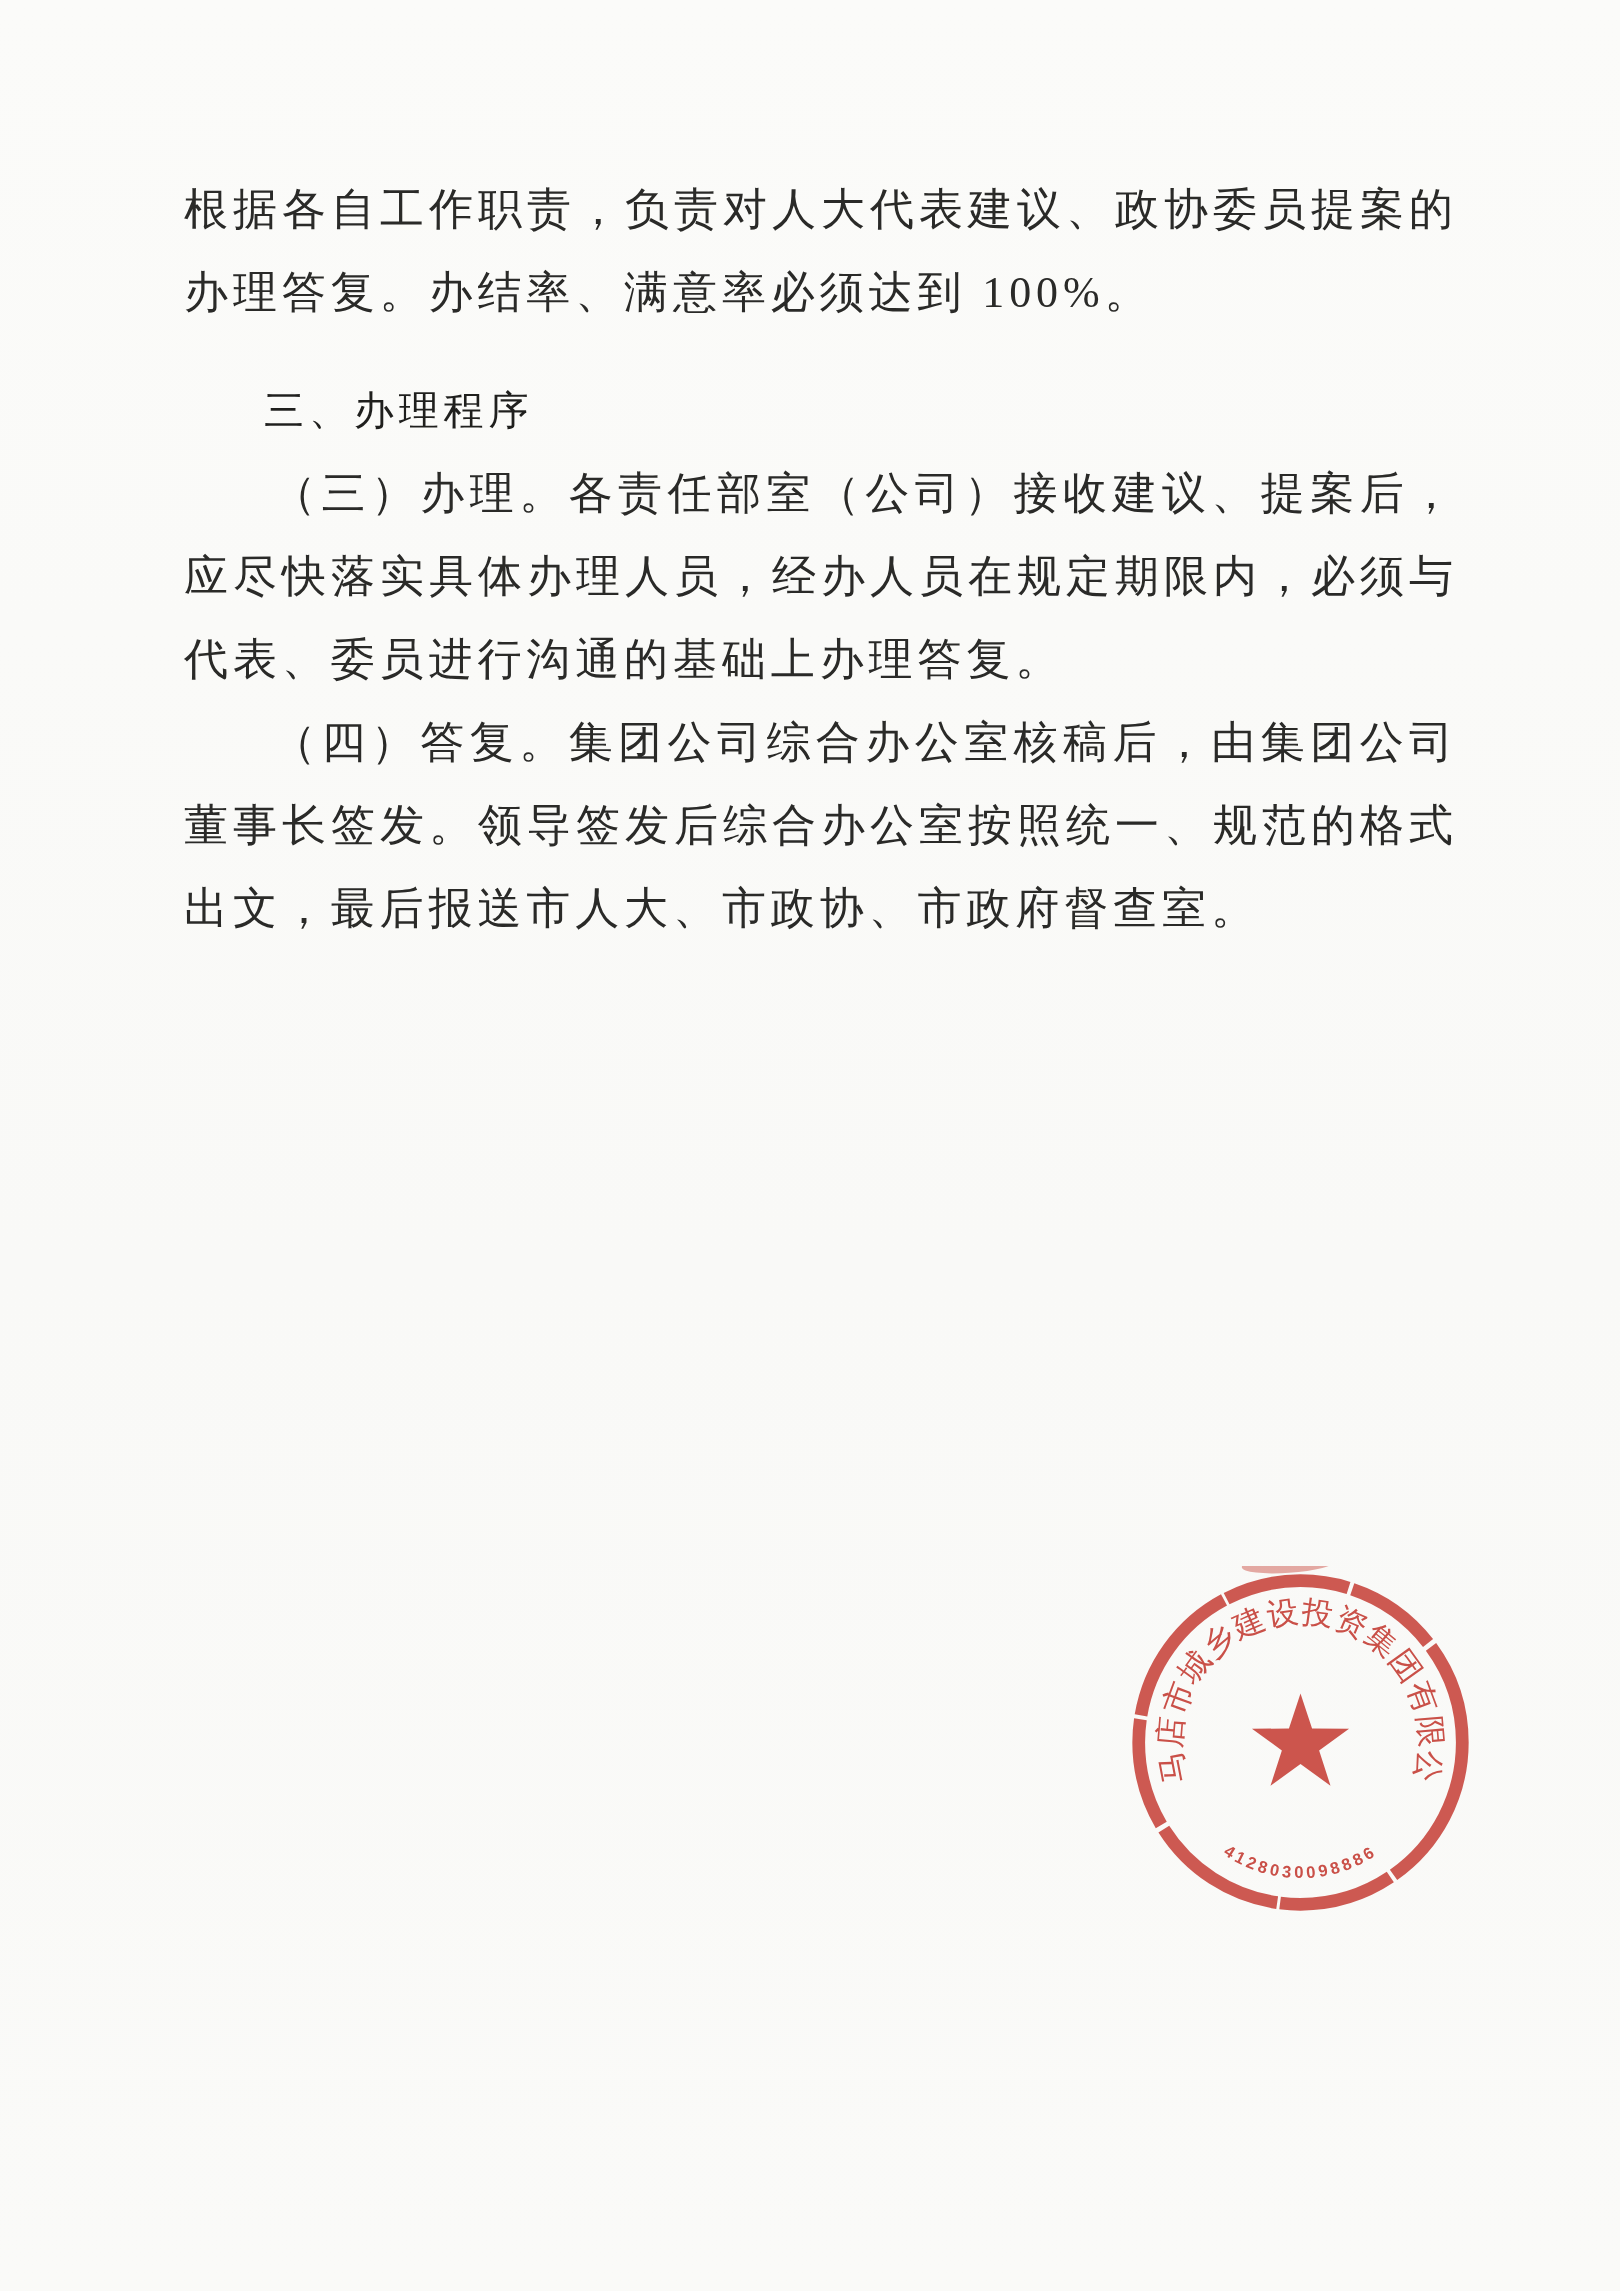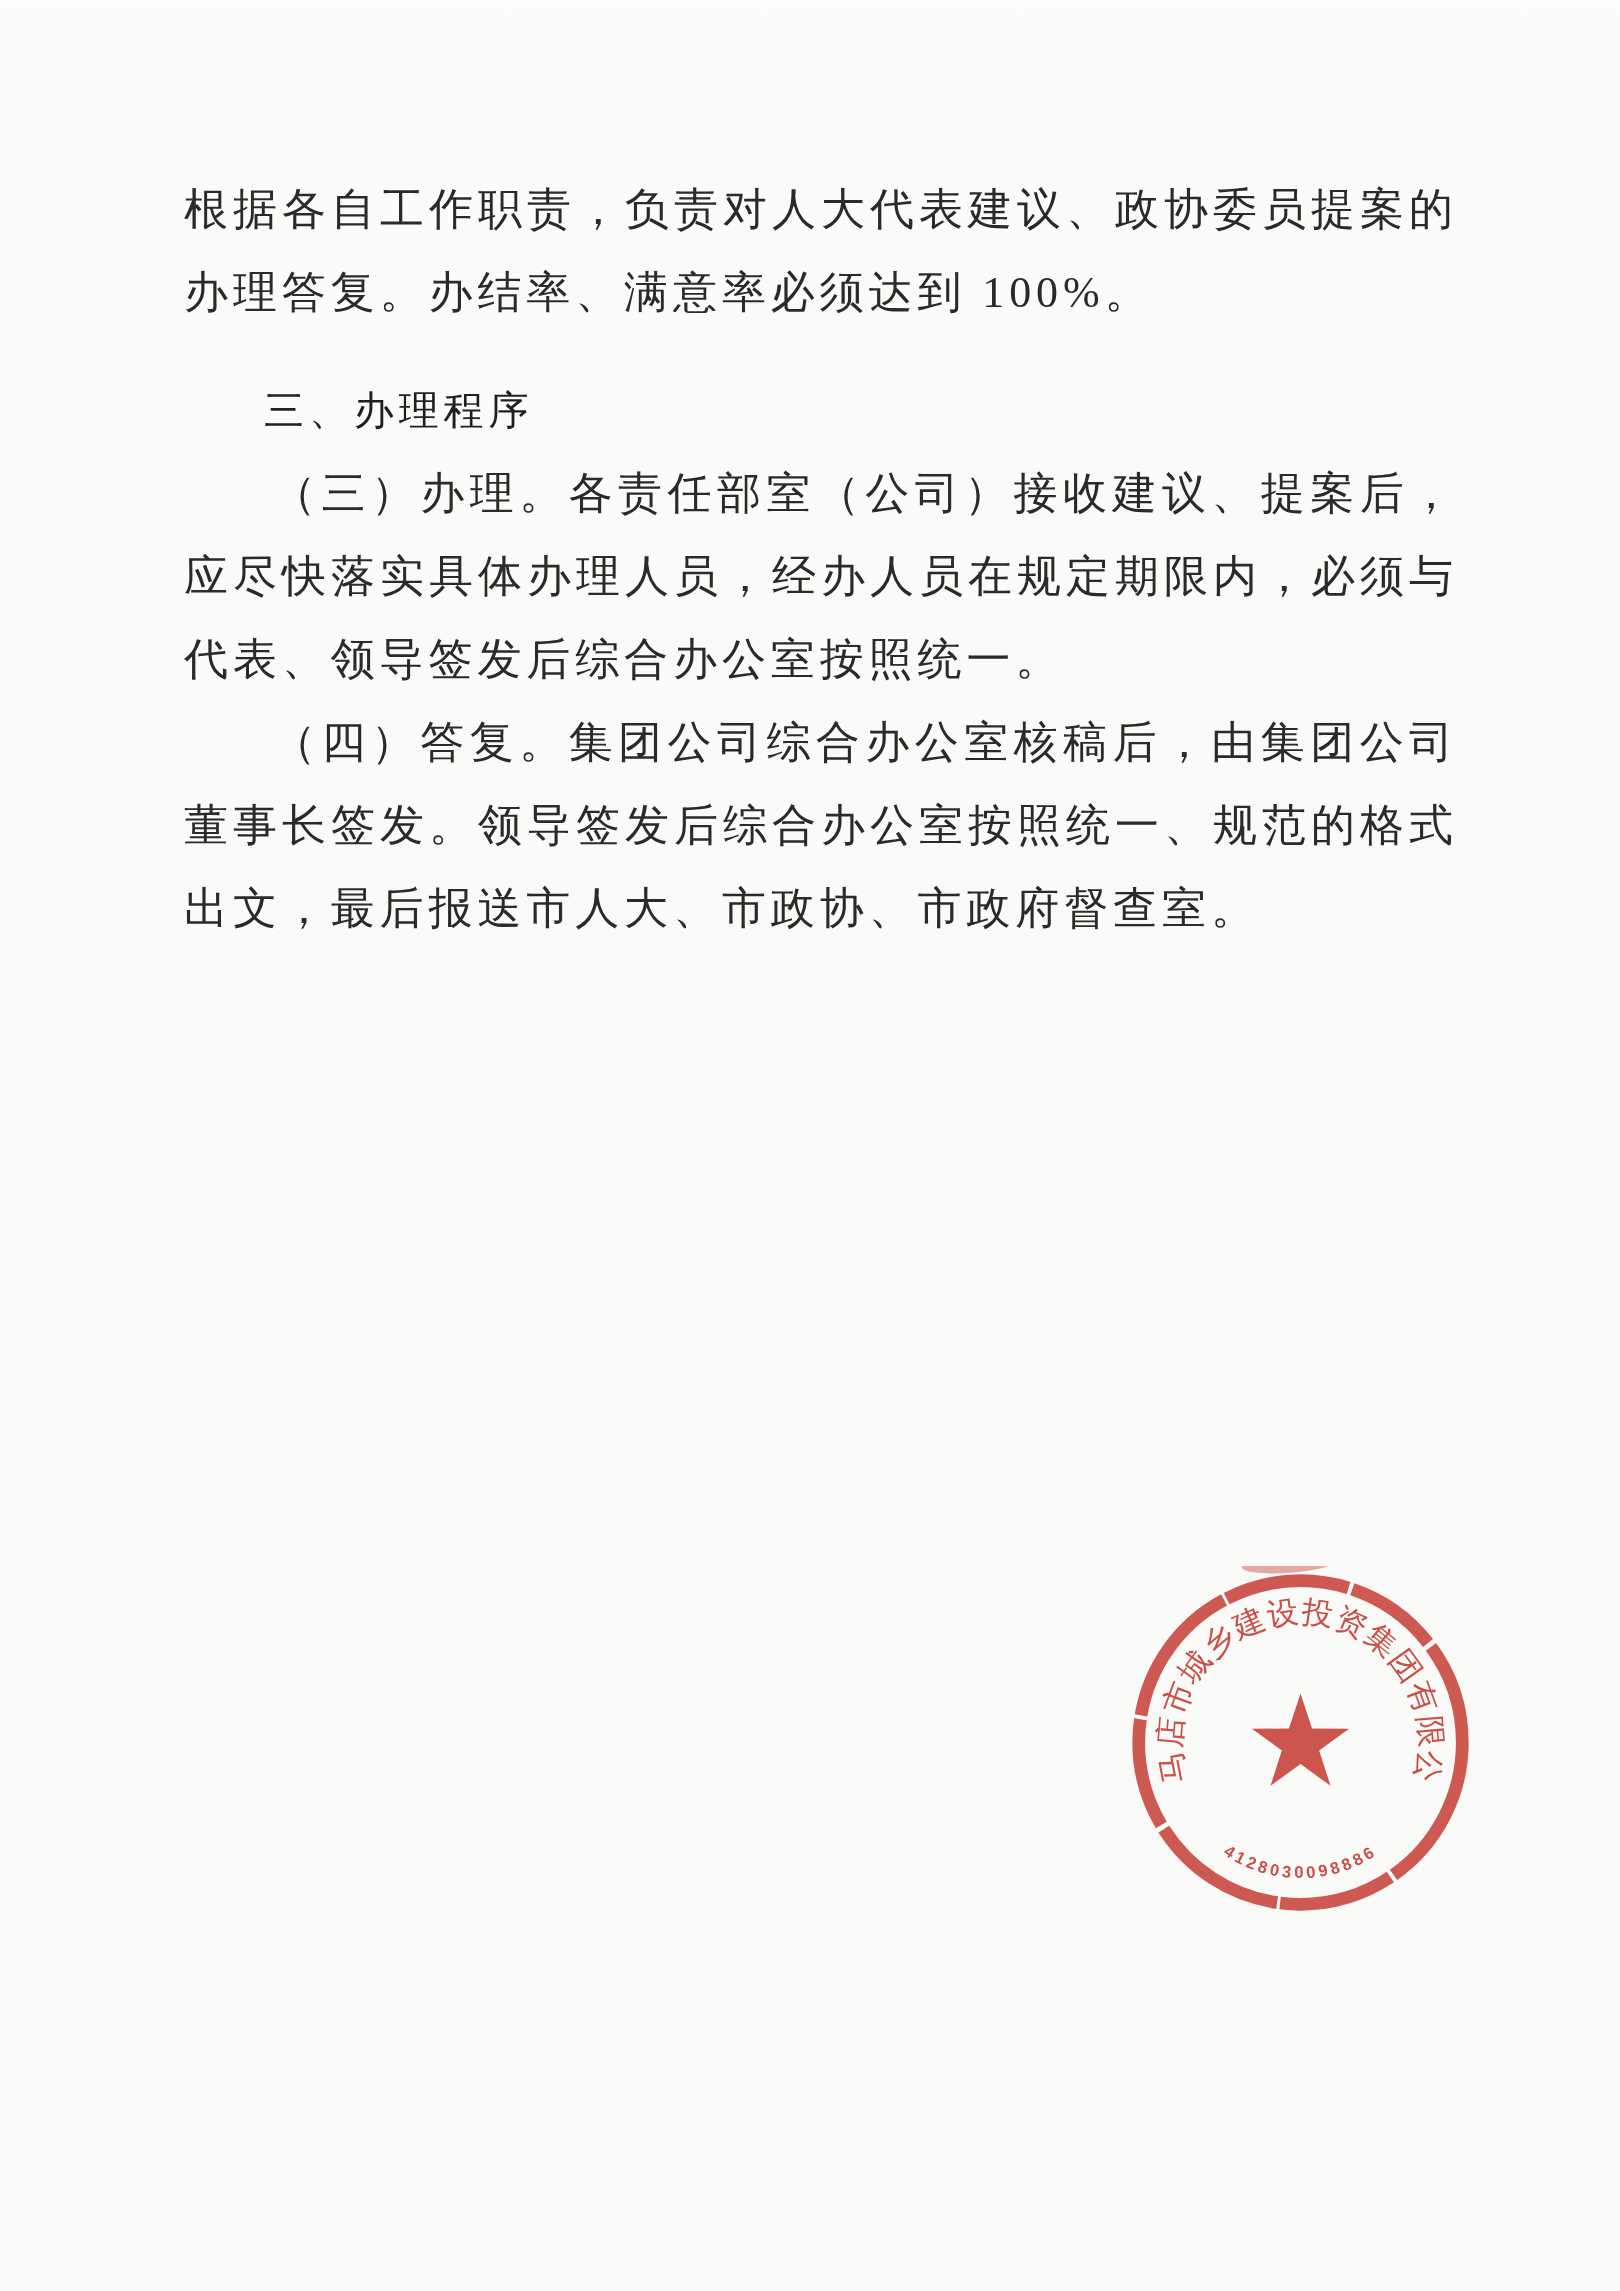--- a/index.html
+++ b/index.html
@@ -36,21 +36,21 @@
   }
 </style>
 </head>
 <body>
 
 <div class="page">
 
   <div class="doc-body" id="doc-body">
       <p class="no-indent">根据各自工作职责，负责对人大代表建议、政协委员提案的办理答复。办结率、满意率必须达到 100%。</p>
       <h2>三、办理程序</h2>
-      <p>（三）办理。各责任部室（公司）接收建议、提案后，应尽快落实具体办理人员，经办人员在规定期限内，必须与代表、领导签发后综合办公室按照统一。</p>
+      <p>（三）办理。各责任部室（公司）接收建议、提案后，应尽快落实具体办理人员，经办人员在规定期限内，必须与代表、委员进行沟通的基础上办理答复。</p>
       <p>（四）答复。集团公司综合办公室核稿后，由集团公司董事长签发。领导签发后综合办公室按照统一、规范的格式出文，最后报送市人大、市政协、市政府督查室。</p>
     </div>
 
   <svg class="seal" viewBox="-180 -180 360 360" aria-hidden="true">
     <defs>
       <path id="seal-top-arc" d="M -114.6 41.8 A 122 122 0 1 1 114.6 41.8" fill="none"></path>
       <path id="seal-bottom-arc" d="M -88.7 106.3 A 138.5 138.5 0 0 0 88.7 106.3" fill="none"></path>
     </defs>
 
     <g opacity="0.5">

